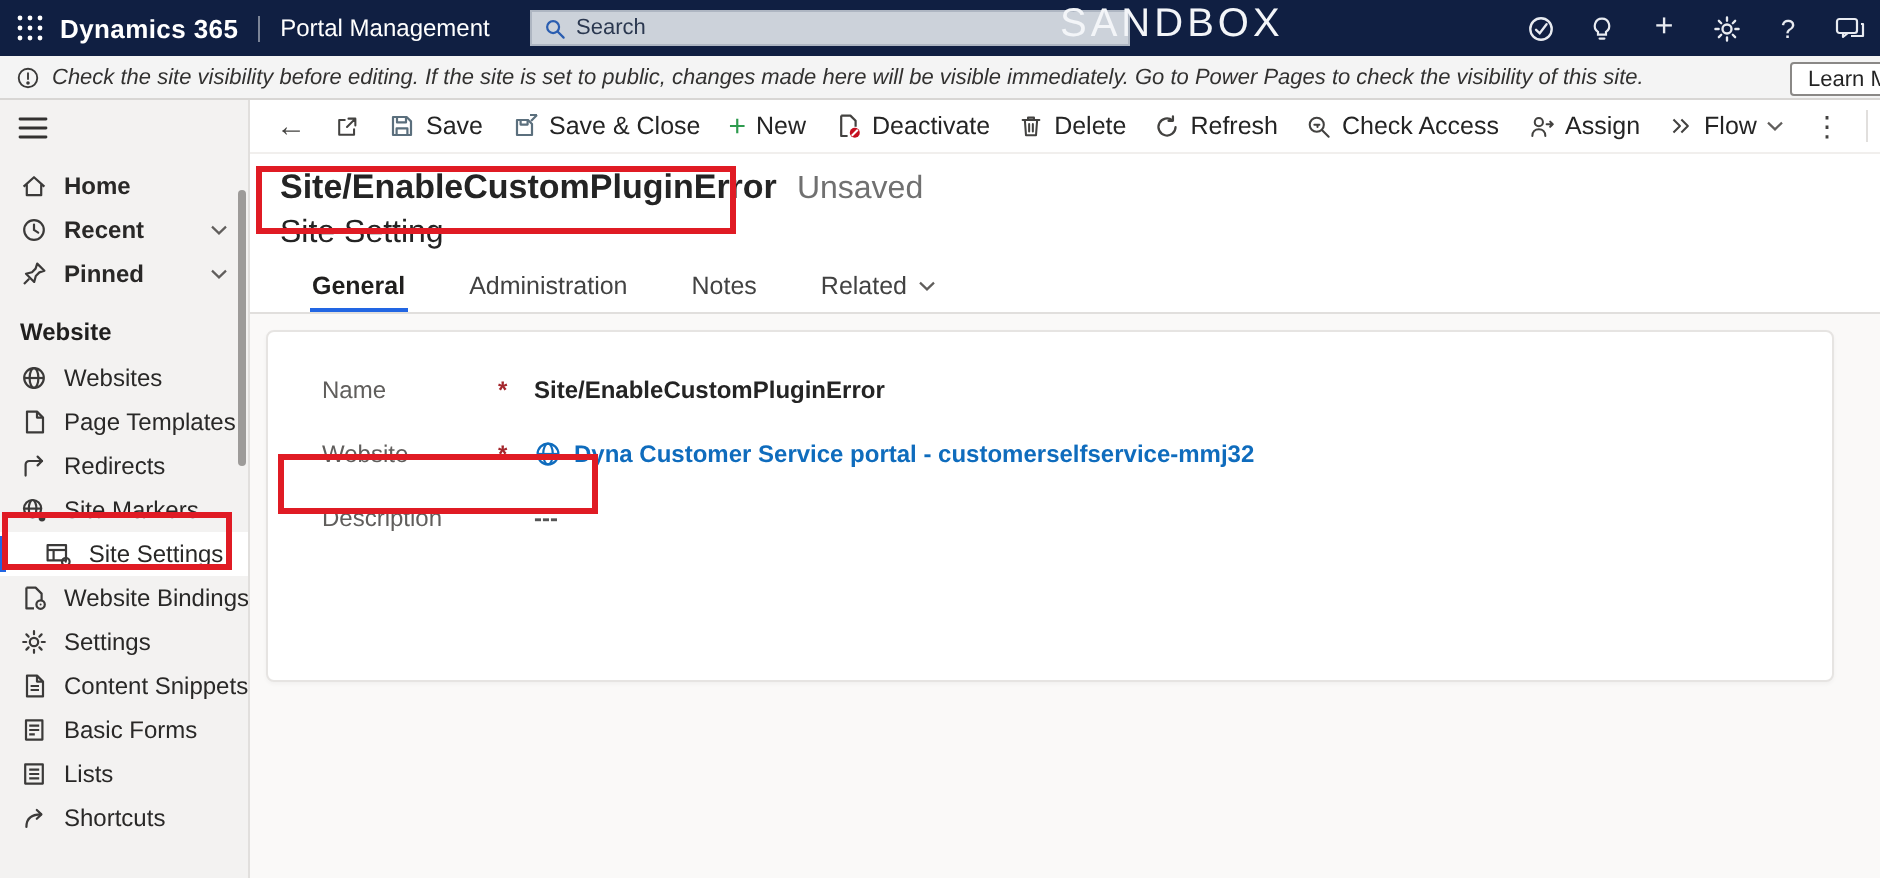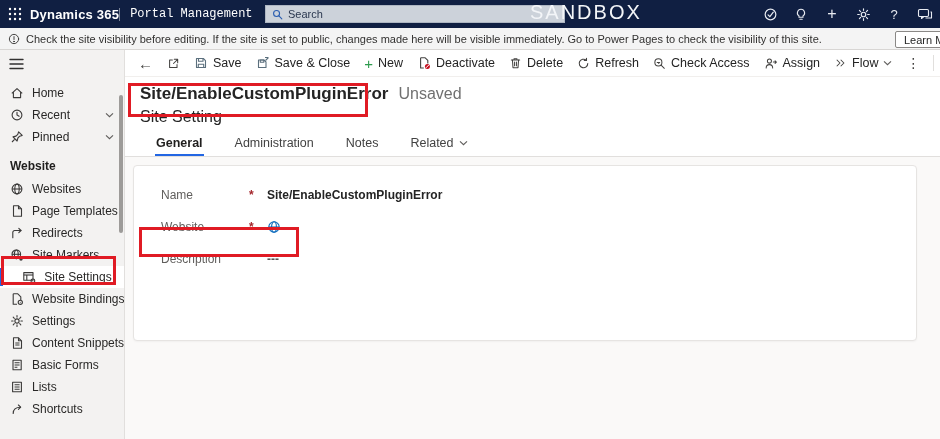--- a/index.html
+++ b/index.html
@@ -3,47 +3,47 @@
 <meta charset="utf-8">
 <style>
   * { margin:0; padding:0; box-sizing:border-box; }
   html,body { width:940px; height:439px; overflow:hidden; }
   body { font-family:"Liberation Sans","DejaVu Sans",sans-serif; background:#fff; color:#242424; }
   .page { position:relative; width:940px; height:439px; overflow:hidden; background:#fff; }
 
   
   .topbar { position:relative; height:28px; background:#101f42; display:flex; align-items:center; color:#fff; }
   .waffle { width:30px; height:28px; display:flex; align-items:center; justify-content:center; cursor:pointer; }
-  .app-name { font-size:13px; font-weight:bold; letter-spacing:.2px; white-space:nowrap; }
+  .app-name { font-size:13px; font-weight:bold; letter-spacing:.2px; margin-right:10px; white-space:nowrap; }
   .tb-divider { width:1px; height:13px; background:rgba(255,255,255,.45); margin-right:10px; }
-  .area-name { font-size:12px; white-space:nowrap;font-family:Liberation Mono, monospace; }
+  .area-name { font-size:12px; white-space:nowrap; }
   .searchbox { position:absolute; left:265px; top:5px; width:300px; height:18px; background:#ccd2da; border:1px solid #aeb6c2; display:flex; align-items:center; padding:0 6px; gap:5px; }
   .searchbox .ph { font-size:11px; color:#2b3850; }
   .sandbox { position:absolute; left:530px; top:1px; width:180px; font-size:20px; font-weight:300; letter-spacing:2px; color:#f3f5f8; }
   .tb-icons { position:absolute; right:6px; top:0; height:28px; display:flex; align-items:center; gap:13px; }
   .tb-ic { width:18px; height:18px; display:flex; align-items:center; justify-content:center; color:#e8ebf1; font-size:13px; cursor:pointer; }
 
   
   .banner { height:22px; background:#f4f4f4; border-bottom:1px solid #d8d6d4; display:flex; align-items:center; padding:0 8px; gap:6px; color:#323130; }
-  .banner .msg { font-size:11px; white-space:nowrap; }
+  .banner .msg { font-size:11px; white-space:nowrap;font-style:italic; }
   .learn-more { position:absolute; left:895px; top:31px; height:17px; font-size:11px; color:#242424; background:#fff; border:1px solid #8a8886; border-radius:2px; padding:0 8px; white-space:nowrap; cursor:pointer; }
 
   
   .body { display:flex; height:389px; }
 
   
   .sidebar { position:relative; width:125px; min-width:125px; background:#f3f2f1; border-right:1px solid #e1dfdd; overflow:hidden; }
   .hamburger { height:28px; display:flex; align-items:center; padding-left:9px; cursor:pointer; }
   .side-item { position:relative; height:22px; display:flex; align-items:center; gap:8px; padding-left:10px; font-size:12px; color:#292827; cursor:pointer; white-space:nowrap; }
   .side-item .lbl { overflow:hidden; }
   .side-item .chev { position:absolute; right:10px; }
   .side-item.selected { background:#fff;justify-content:center; }
   .side-item.selected::before { content:""; position:absolute; left:0; top:2px; bottom:2px; width:3px; background:#2266e3; }
   .side-header { height:24px; display:flex; align-items:center; padding-left:10px; font-size:12px; font-weight:bold; color:#201f1e; margin-top:6px; }
-  .g0 { margin-top:4px; }
+  .g0 { margin-top:4px;font-weight:bold; }
   .side-scroll { position:absolute; right:1px; top:45px; width:4px; height:138px; background:#9d9b99; border-radius:2px; }
   .sic { color:#3b3a39; flex:0 0 auto; display:flex; }
 
   
   .content { flex:1; display:flex; flex-direction:column; min-width:0; }
   .cmdbar { height:27px; background:#fff; display:flex; align-items:center; padding:0 8px 0 6px; border-bottom:1px solid #f1efed; }
   .cmd { display:flex; align-items:center; gap:5px; font-size:12.5px; color:#242424; padding:3px 7px; border-radius:2px; cursor:pointer; white-space:nowrap; }
   .cmd .cic { display:flex; color:#434240; }
   .cmd-right { margin-left:auto; display:flex; align-items:center; }
   .cmd-sep { width:1px; height:16px; background:#e1dfdd; margin:0 6px; }
@@ -463,20 +463,21 @@
             <span class="flabel">Website</span>
             <span class="freq">*</span>
             <span class="fvalue link">
               <span>
                 <svg width="14" height="14" viewBox="0 0 14 14" fill="none" stroke="#0f6cbd" stroke-width="1.1">
                     <circle cx="7" cy="7" r="5.2"></circle>
                     <path d="M1.8 7 H12.2"></path>
                     <ellipse cx="7" cy="7" rx="2.4" ry="5.2"></ellipse>
                   </svg>
               </span>
+              <span>Dyna Customer Service portal - customerselfservice-mmj32</span>
             </span>
           </div>
 
 
           <div class="frow">
             <span class="flabel">Description</span>
             <span class="freq"></span>
             <span class="fvalue muted">---</span>
           </div>
 

